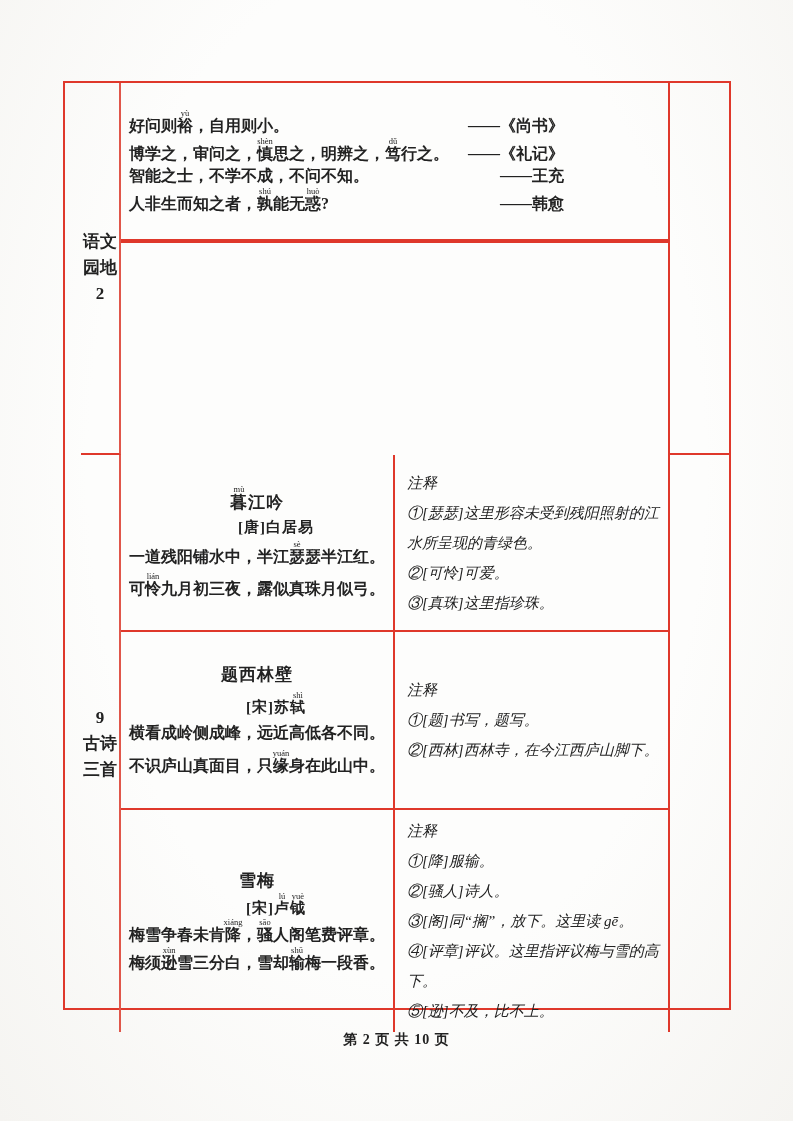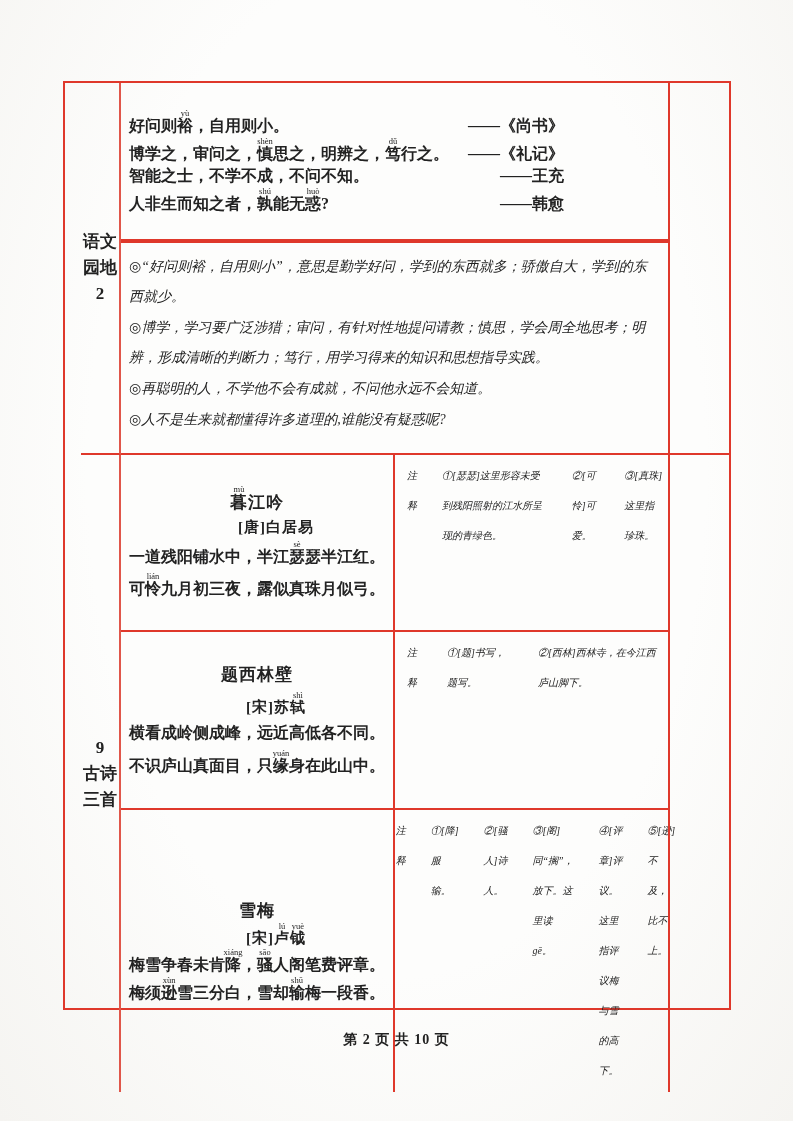--- a/index.html
+++ b/index.html
@@ -58,23 +58,23 @@
     text-align:center; font-weight:bold; padding:26px 6px;
   }
   .poem-row3 { grid-row:3; border-bottom:2px solid #df382b; }
   .poem-row4 { grid-row:4; border-bottom:2px solid #df382b; }
   .poem-row5 { grid-row:5;justify-content:center; }
   .poem-title { font-size:17px; letter-spacing:1px; }
   .poem-author { font-size:15px; letter-spacing:1px;margin-left:38px; }
   .poem-line { font-size:16px; white-space:nowrap; }
   .notes-cell {
     grid-column:3;
-    display:flex; flex-direction:row; justify-content:center;
+    display:flex; flex-direction:column; justify-content:center;
     padding:6px 4px 6px 12px;
-    font-size:10px; line-height:30px; font-style:italic;gap:25px;
+    font-size:15px; line-height:30px; font-style:italic;
   }
   .notes-row3 { grid-row:3; border-bottom:2px solid #df382b; }
   .notes-row4 { grid-row:4; border-bottom:2px solid #df382b; }
   .notes-row5 { grid-row:5; }
   .note-item { white-space:normal; }
   ruby { ruby-align:center; }
   rt { font-size:8.5px; font-weight:normal; font-style:normal; letter-spacing:0; }
   .page-footer {
     position:absolute; left:0; top:1031px; width:100%;
     text-align:center; font-size:14px; font-weight:bold; letter-spacing:1px;
@@ -103,26 +103,20 @@
     <div class="quote-row">
       <span class="quote-text">智能之士，不学不成，不问不知。</span>
       <span class="quote-source">——王充</span>
     </div>
     <div class="quote-row">
       <span class="quote-text">人非生而知之者，<ruby>孰<rt>shú</rt></ruby>能无<ruby>惑<rt>huò</rt></ruby>?</span>
       <span class="quote-source">——韩愈</span>
     </div>
   </div>
 
-  <div class="bullets-cell">
-    <div class="bullet">◎“好问则裕，自用则小”，意思是勤学好问，学到的东西就多；骄傲自大，学到的东西就少。</div>
-    <div class="bullet">◎博学，学习要广泛涉猎；审问，有针对性地提问请教；慎思，学会周全地思考；明辨，形成清晰的判断力；笃行，用学习得来的知识和思想指导实践。</div>
-    <div class="bullet">◎再聪明的人，不学他不会有成就，不问他永远不会知道。</div>
-    <div class="bullet">◎人不是生来就都懂得许多道理的,谁能没有疑惑呢?</div>
-  </div>
 
   <div class="right-col right-top"></div>
 
   <div class="label-cell label-bottom">
     <span>9</span>
     <span>古诗</span>
     <span>三首</span>
   </div>
 
   <div class="poem-cell poem-row3">

